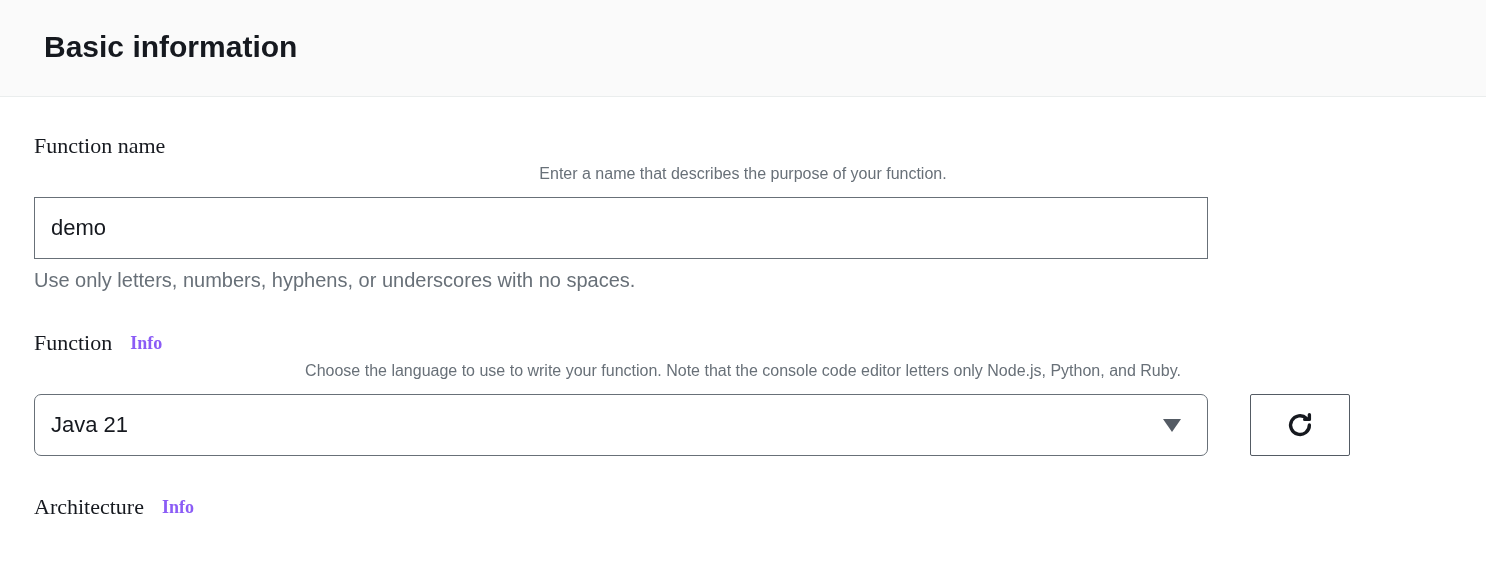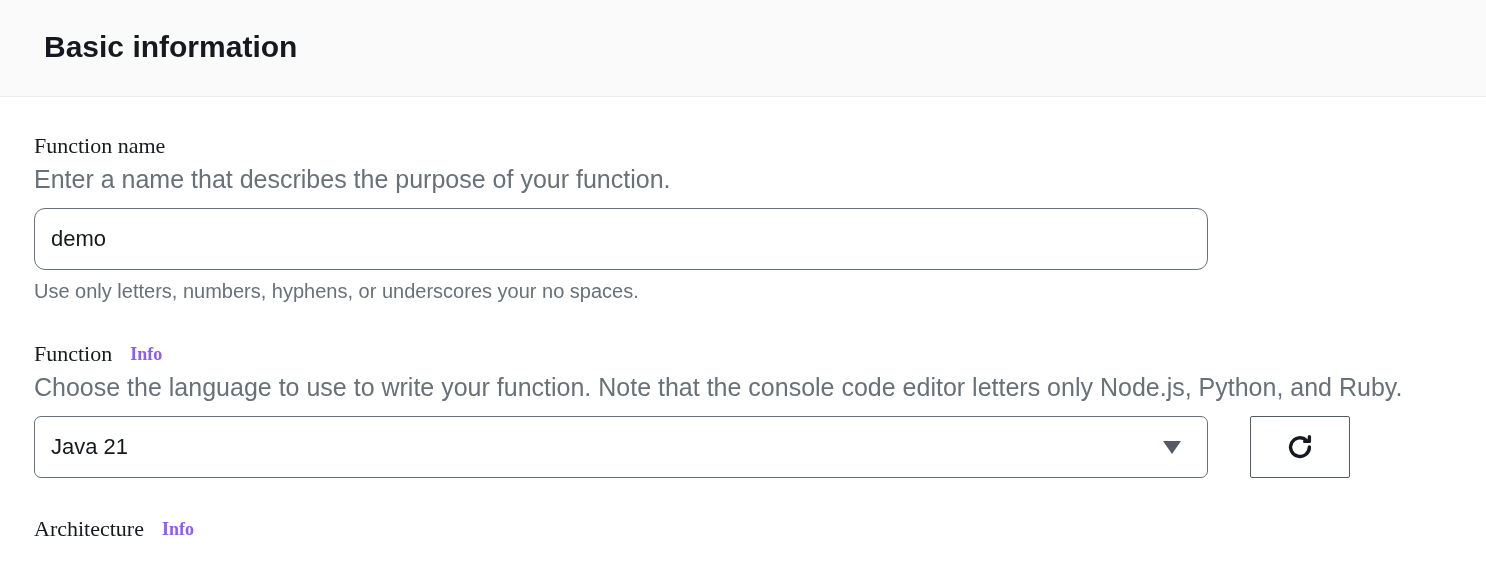--- a/index.html
+++ b/index.html
@@ -43,34 +43,35 @@
       font-weight: 400;
       color: #16191f;
     }
     .info-link {
       font-size: 18px;
       font-weight: 700;
       color: #8b5cf6;
       cursor: pointer;
     }
     .field-description {
-      font-size: 25px;
+      font-size: 16px;
       color: #687078;
       margin-bottom: 14px;
+      text-align: center;
     }
     .field-constraint {
       font-size: 20px;
       color: #687078;
       margin-top: 10px;
     }
     .text-input {
       width: 1174px;
       height: 62px;
       border: 1px solid #687078;
-      border-radius: 11px;
+      border-radius: 0;
       padding: 8px 16px;
       font-size: 22px;
       color: #16191f;
       font-family: inherit;
     }
     .select-row {
       display: flex;
       align-items: center;
       gap: 42px;
     }
@@ -124,21 +125,21 @@
 </div>
 
 <div class="content">
 
   <div class="field-group">
     <div class="field-label-row">
       <span class="field-label">Function name</span>
     </div>
     <div class="field-description">Enter a name that describes the purpose of your function.</div>
     <input type="text" class="text-input" value="demo" style="">
-    <div class="field-constraint">Use only letters, numbers, hyphens, or underscores your no spaces.</div>
+    <div class="field-constraint">Use only letters, numbers, hyphens, or underscores with no spaces.</div>
   </div>
 
   <div class="field-group">
     <div class="field-label-row">
       <span class="field-label">Function</span>
       <span class="info-link">Info</span>
     </div>
     <div class="field-description">Choose the language to use to write your function. Note that the console code editor letters only Node.js, Python, and Ruby.</div>
     <div class="select-row">
       <div class="select-wrapper">

